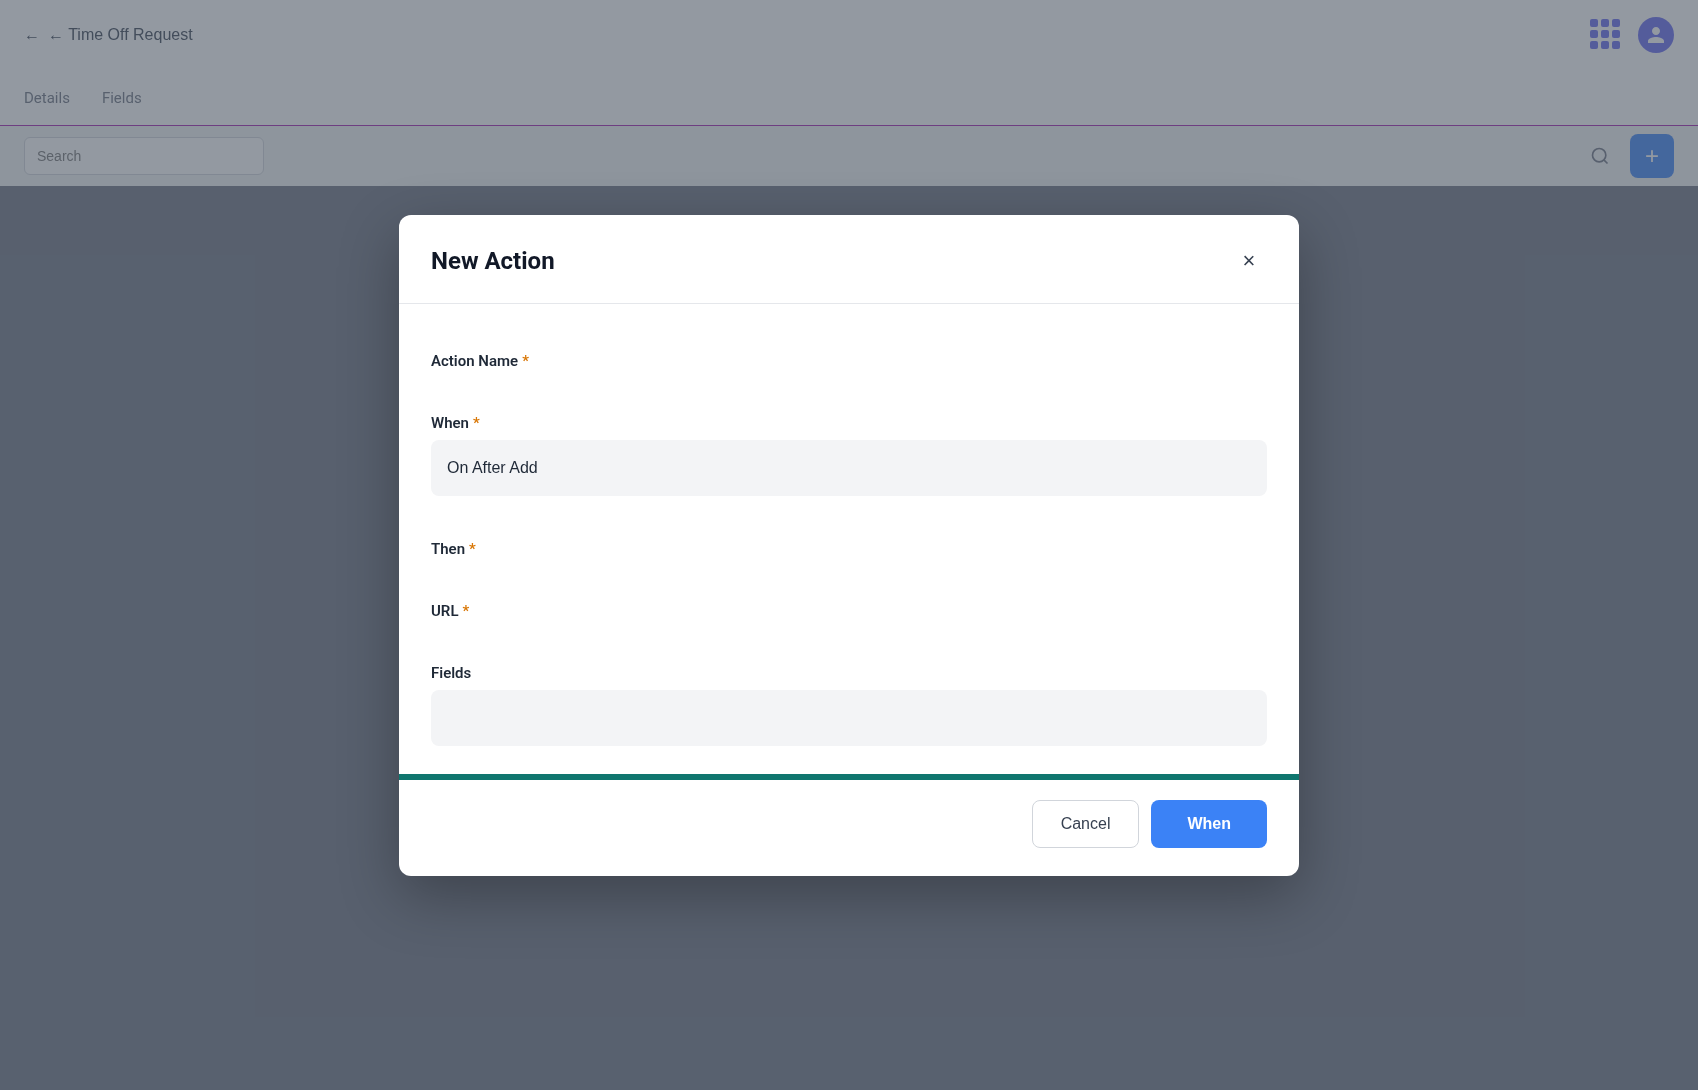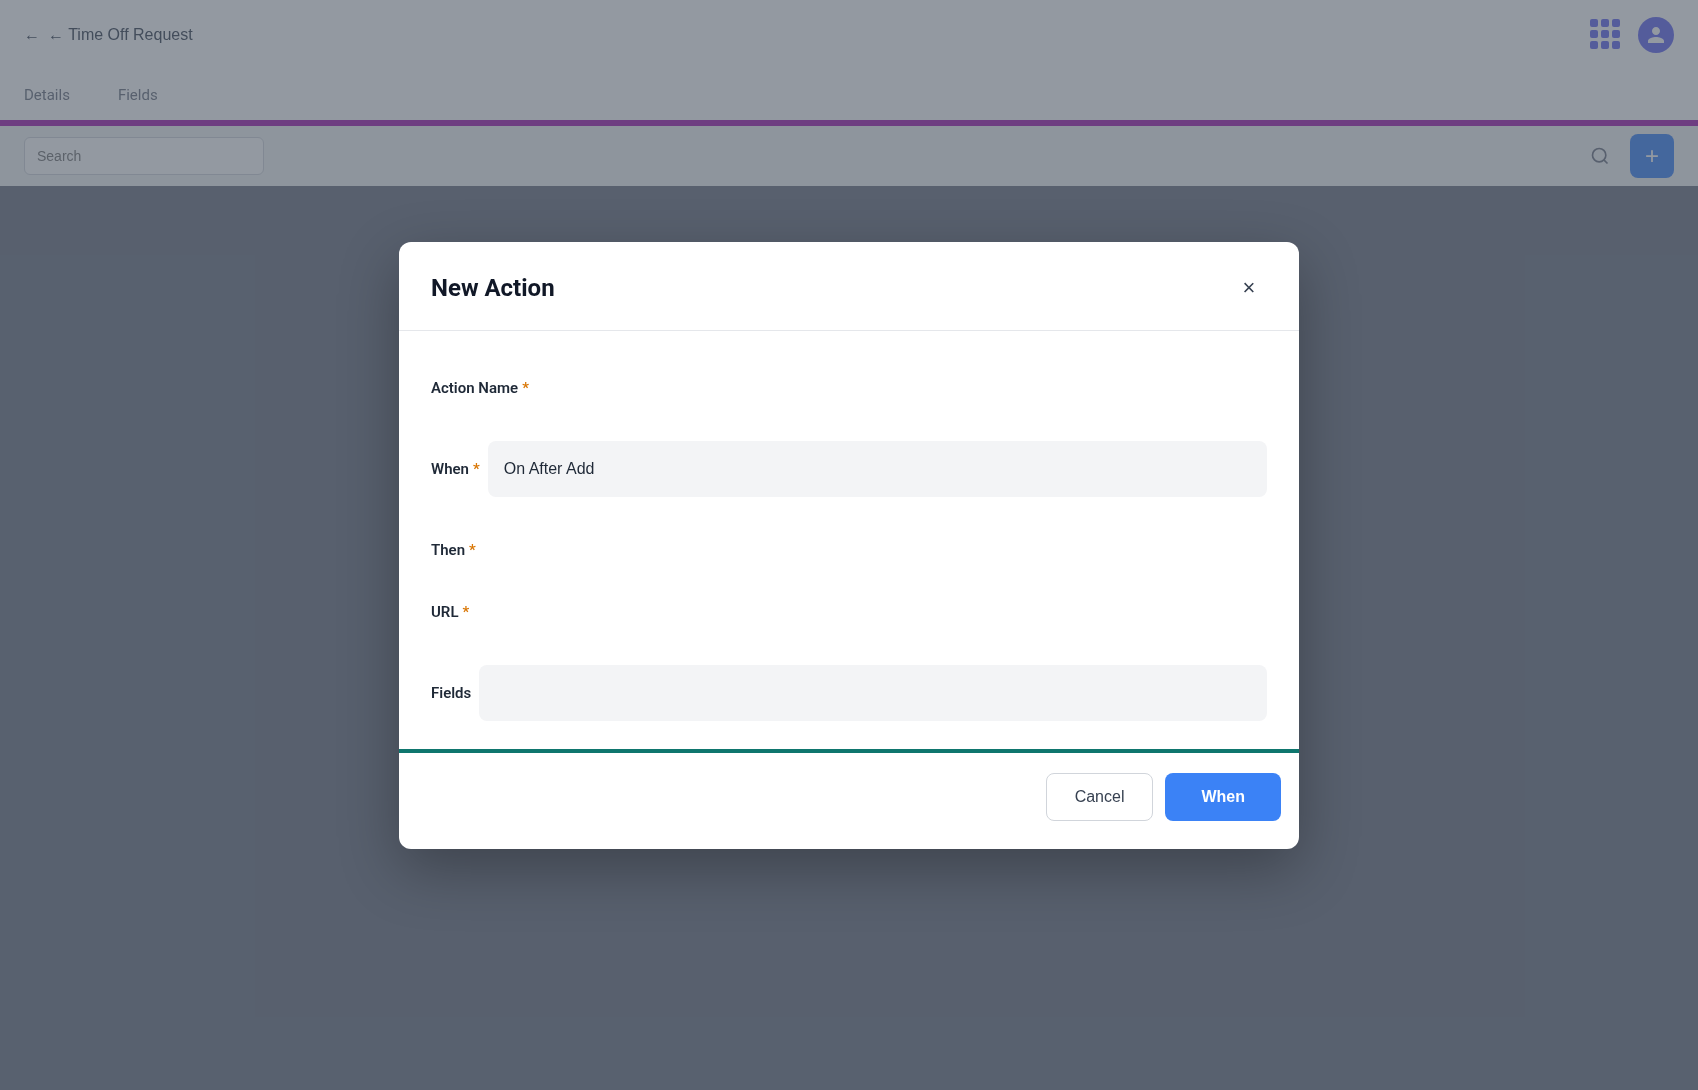--- a/index.html
+++ b/index.html
@@ -83,25 +83,25 @@
     }
 
     
     .sub-nav {
       position: absolute;
       top: 70px;
       left: 0;
       right: 0;
       height: 56px;
       background: #fff;
-      border-bottom: 6px solid #a21caf;
+      border-bottom: 1px solid #a21caf;
       display: flex;
       align-items: center;
       padding: 0 24px;
-      gap: 48px;
+      gap: 32px;
       z-index: 1;
     }
 
     .nav-tab {
       font-size: 15px;
       color: #6b7280;
       cursor: pointer;
       padding: 4px 0;
     }
 
@@ -221,21 +221,21 @@
       padding: 28px 32px;
       flex: 1;
       overflow-y: auto;
       display: flex;
       flex-direction: column;
       gap: 24px;
     }
 
     .form-group {
       display: flex;
-      flex-direction: row;
+      flex-direction: column;
       gap: 8px;
       margin-top: 20px;
     }
 
     .form-label {
       font-size: 15px;
       font-weight: 600;
       color: #1f2937;
       display: flex;
       align-items: center;
@@ -253,25 +253,25 @@
       background: #f3f4f6;
       border: none;
       border-radius: 8px;
       padding: 0 16px;
       font-size: 16px;
       color: #1f2937;
       outline: none;
     }
 
     .modal-footer {
-      padding: 20px 18px 28px;
+      padding: 20px 32px 28px;
       display: flex;
       justify-content: flex-end;
       gap: 12px;
-      border-top: 4px solid #0f766e;
+      border-top: 6px solid #0f766e;
     }
 
     .cancel-btn {
       height: 48px;
       padding: 0 28px;
       border: 1px solid #d1d5db;
       border-radius: 8px;
       background: #fff;
       font-size: 16px;
       color: #374151;

